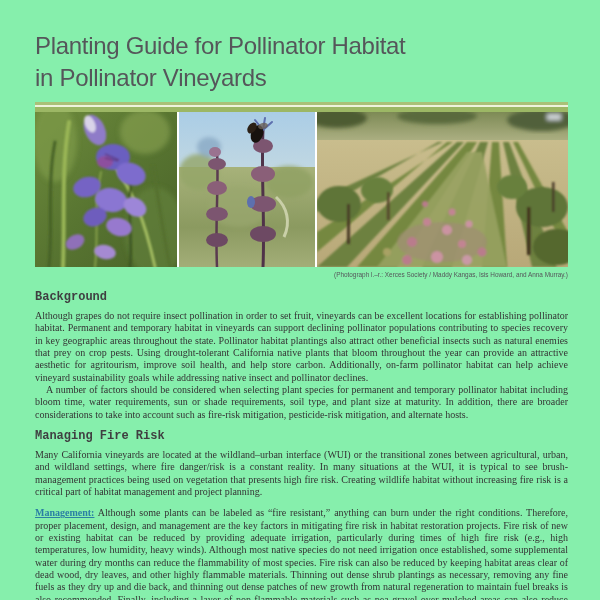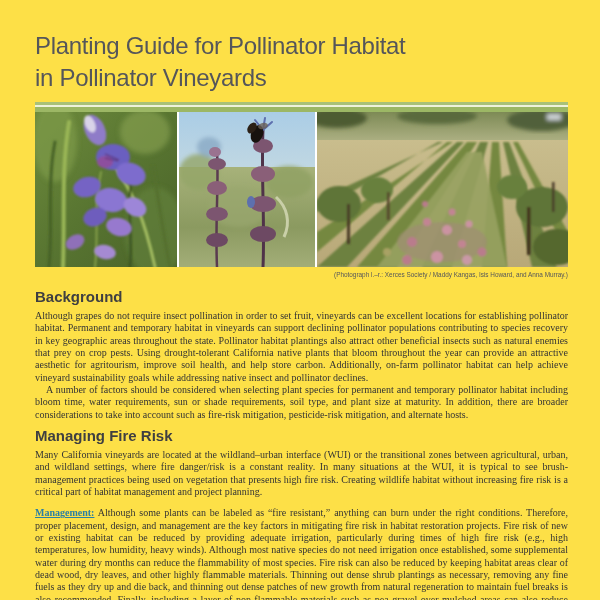--- a/index.html
+++ b/index.html
@@ -1,17 +1,17 @@
 <!DOCTYPE html>
 <html><head>
 <meta charset="utf-8">
 <style>
   html,body{margin:0;padding:0;background:#ffffff;}
   .page{
-    position:relative;width:600px;height:600px;background:#fde047;
+    position:relative;width:600px;height:600px;background:#86efac;
     font-family:"Liberation Sans",sans-serif;overflow:hidden;
   }
   
   .doc-title{
     position:absolute;left:35px;top:30px;width:520px;
     font-size:24px;line-height:32px;font-weight:400;
     color:#55565a;letter-spacing:-0.3px;
   }
   
   .rule-band{position:absolute;left:35px;top:102px;width:533px;height:10px;}
@@ -29,22 +29,22 @@
   .photo-2{width:136px;}
   .photo-3{width:251px;}
   .photo-credit{
     position:absolute;right:32px;top:271px;width:400px;
     text-align:right;font-size:6.4px;color:#55565a;
     font-family:"Liberation Sans",sans-serif;
   }
   
   .section{position:absolute;left:35px;width:533px;color:#343434;}
   .section h2{
-    margin:0 0 5px 0;font-size:15px;line-height:16px;
-    font-weight:700;color:#3f3f41;font-family:Liberation Sans, sans-serif;
+    margin:0 0 5px 0;font-size:12px;line-height:16px;
+    font-weight:700;color:#3f3f41;font-family:Liberation Mono, monospace;
   }
   .section p{
     margin:0;font-family:"Liberation Serif",serif;
     font-size:10px;line-height:12.35px;text-align:justify;
   }
   .section p.indent{text-indent:11px;font-family:Liberation Serif, serif;}
   .section p.spaced{margin-top:9px;}
   #section-background{top:289px;}
   #section-fire{top:428px;}
   .mgmt-label{

